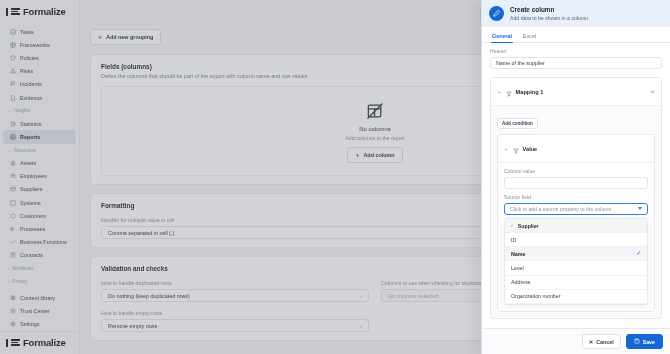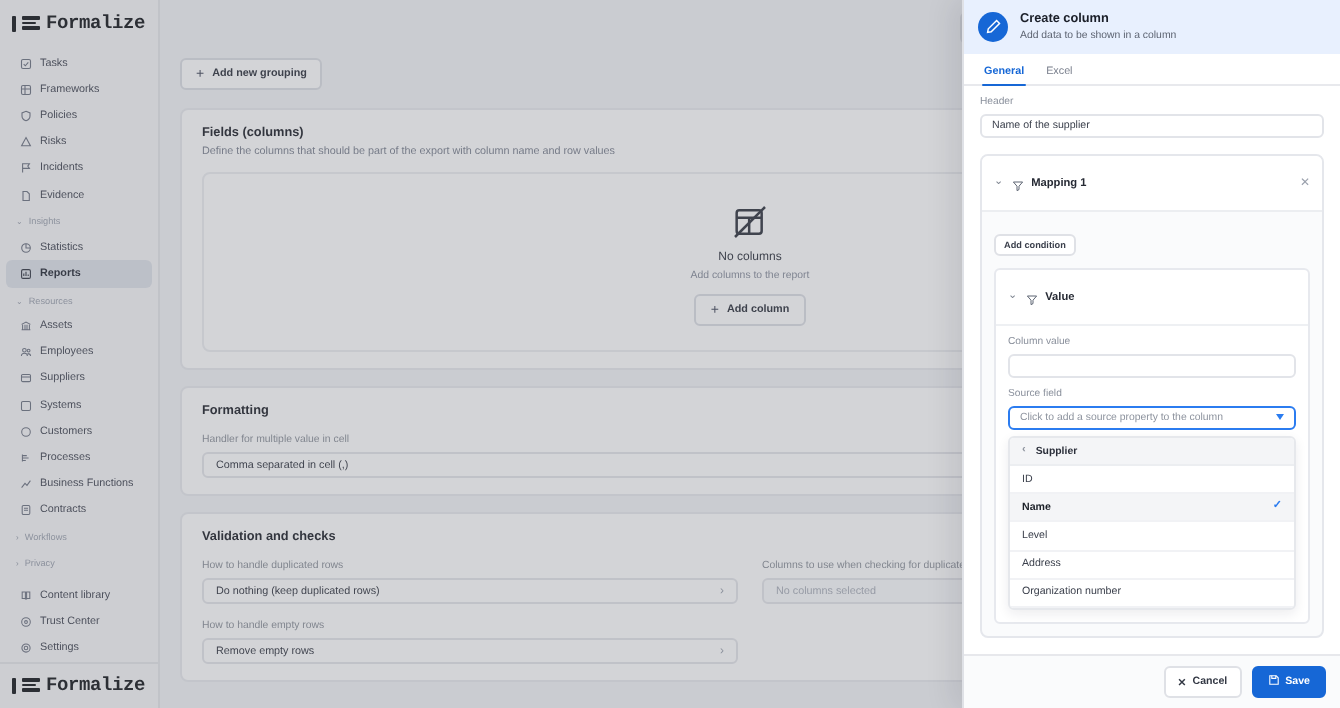--- a/index.html
+++ b/index.html
@@ -23,21 +23,21 @@
   .brand {
     display: flex; align-items: center; gap: 3px;
     padding: 6px 0 7px 6px;
   }
   .brand-mark { display: flex; flex-direction: column; gap: 1.2px; }
   .brand-mark i { display: block; background: #111318; height: 1.6px; border-radius: .5px; }
   .brand-mark i:nth-child(1) { width: 9px; }
   .brand-mark i:nth-child(2) { width: 7px; }
   .brand-mark i:nth-child(3) { width: 9px; }
   .brand-bar { width: 2px; height: 8px; background: #111318; border-radius: .5px; }
-  .brand-text { font-size: 9.5px; font-weight: 700; color: #111318; letter-spacing: -.2px; font-family: Liberation Mono, monospace; }
+  .brand-text { font-size: 9.5px; font-weight: 700; color: #111318; letter-spacing: -.2px; }
 
   .nav { flex: 1 1 auto; overflow: hidden; padding-top: 1px; }
   .nav-item {
     display: flex; align-items: center; gap: 4px;
     height: 13.2px; padding: 0 5px 0 7px;
     font-size: 5.4px; color: #3f4350; white-space: nowrap;
     border-radius: 3px; margin: 0 3px;
   }
   .nav-item.active { background: #dfe3ea; color: #1f2430; font-weight: 600; }
   .nav-ico { width: 6px; height: 6px; flex: 0 0 6px; display: block; }

